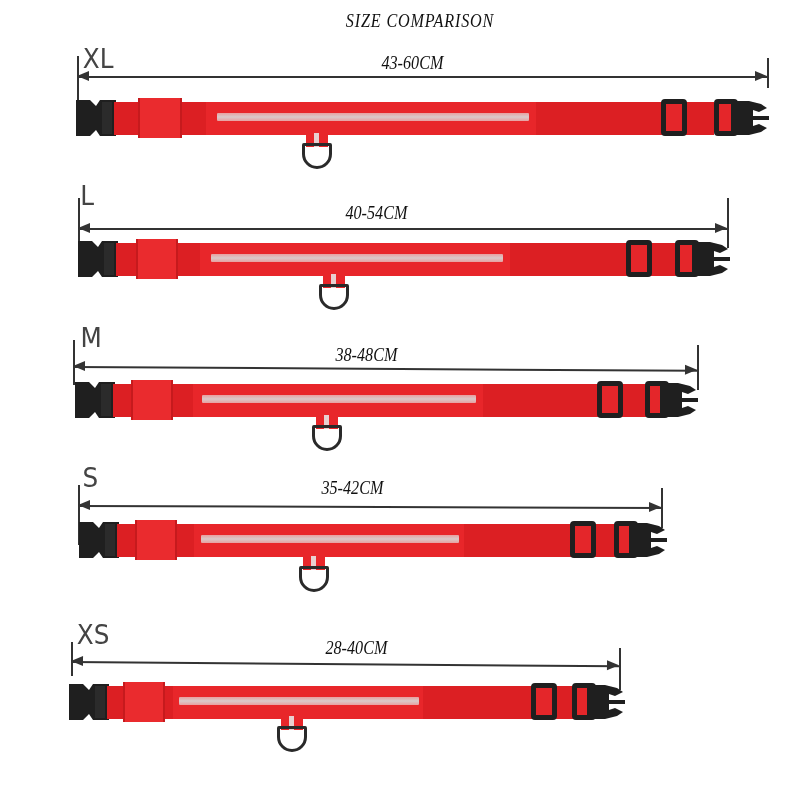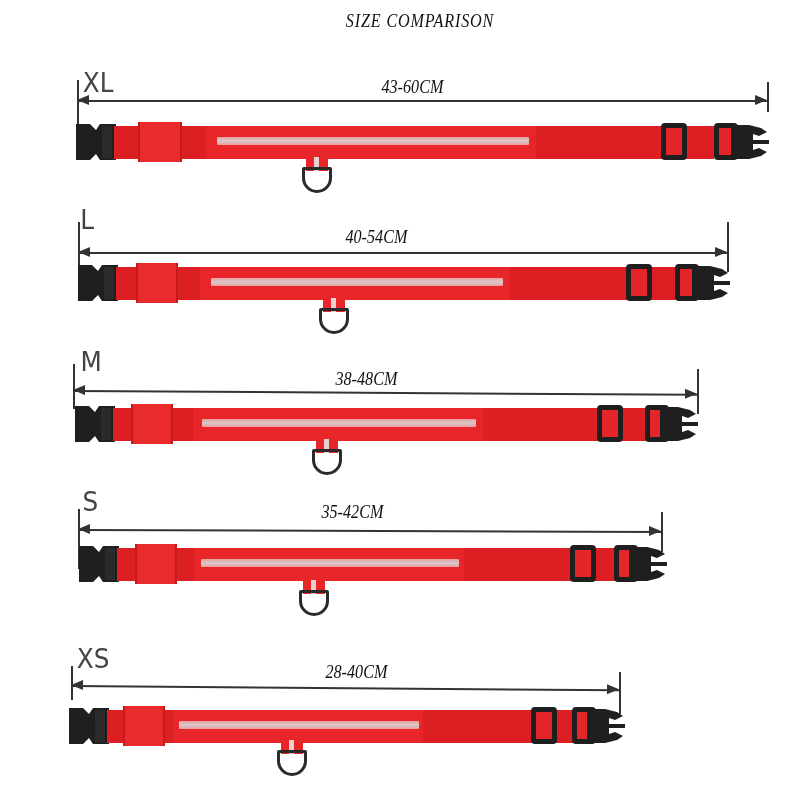--- a/index.html
+++ b/index.html
@@ -1,18 +1,18 @@
 <!DOCTYPE html>
 <html><head>
 <meta charset="utf-8">
 <style>
   html,body{margin:0;padding:0;background:#fff;}
   body{width:800px;height:800px;position:relative;overflow:hidden;font-family:"DejaVu Sans",sans-serif;}
   .title{position:absolute;top:10px;left:0;width:840px;text-align:center;font-family:"Liberation Serif","DejaVu Serif",serif;font-style:italic;font-size:19px;letter-spacing:1px;color:#111;transform:scaleX(0.85);transform-origin:center;}
-  .row{position:absolute;left:0;width:800px;height:150px;margin-top:24px;}
+  .row{position:absolute;left:0;width:800px;height:150px;}
   .size-label{position:absolute;font-family:"DejaVu Sans",sans-serif;font-size:26px;color:#444;line-height:26px;transform:scaleX(0.95);}
   .vline{position:absolute;width:1.5px;background:#333;}
   .arrow{position:absolute;height:1.5px;background:#333;}
   .arrow:before,.arrow:after{content:"";position:absolute;top:-5px;border-top:5.5px solid transparent;border-bottom:5.5px solid transparent;}
   .arrow:before{left:0;border-right:12px solid #333;}
   .arrow:after{right:0;border-left:12px solid #333;}
   .measure{position:absolute;font-family:"Liberation Serif","DejaVu Serif",serif;font-style:italic;font-size:19px;color:#111;transform:scaleX(0.85);white-space:nowrap;}
   .collar{position:absolute;height:42px;}
   .band{position:absolute;top:4px;height:33px;background:#e8262a;}
   .band.dark{background:#dc1f23;}

